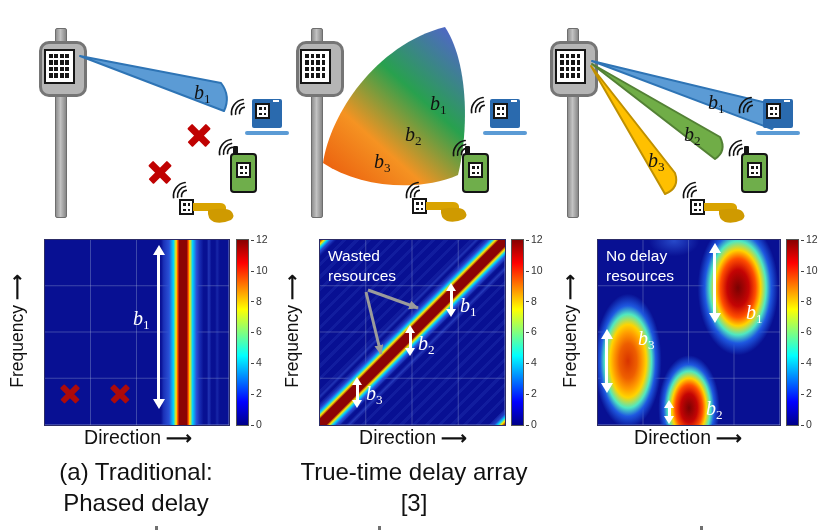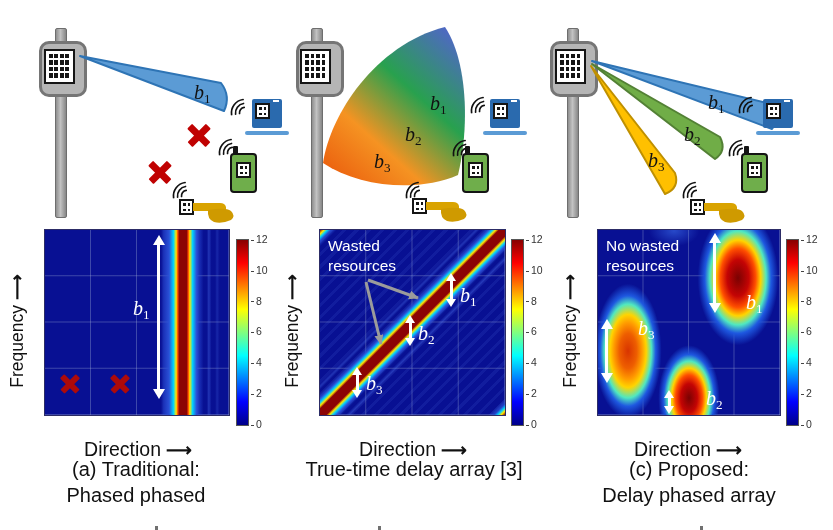--- a/index.html
+++ b/index.html
@@ -40,21 +40,21 @@
   .xmark.map22{width:22px;height:22px;}
   .xmark.map22 i{top:8.5px;width:22px;height:5.5px;background:#ad0a0a;}
   .xmark i.r45{transform:rotate(45deg);} .xmark i.r135{transform:rotate(-45deg);}
 
   
   .bl{position:absolute;font-family:"Liberation Serif",serif;font-style:italic;font-size:20px;color:#111;line-height:1;}
   .bl sub{font-size:0.66em;font-style:normal;font-family:"Liberation Serif",serif;vertical-align:-0.3em;}
   .bl.white{color:#fff;}
 
   
-  .plot{position:absolute;top:229px;height:185px;border:1px solid #2c2c66;box-sizing:content-box;
+  .plot{position:absolute;top:239px;height:185px;border:1px solid #2c2c66;box-sizing:content-box;
         background-color:#081093;overflow:hidden;}
   .gridlines{position:absolute;inset:0;
       background-image:
         linear-gradient(to right, rgba(175,190,220,.32) 1px, transparent 1px),
         linear-gradient(to bottom, rgba(175,190,220,.32) 1px, transparent 1px);
       background-size:25% 25%;background-position:-1px -1px;}
   .layer{position:absolute;inset:0;}
   .stripeA{background:linear-gradient(to right,
       transparent 0 63%, rgba(50,90,230,.45) 64.5%, #2a52d8 67.5%, #00d4ff 69.8%, #ffe800 71.3%,
       #ff5000 72.1%, #8c0404 73% 77%, #ff5000 77.9%, #ffe800 78.7%, #00d4ff 80.2%, #2a52d8 82.3%,
@@ -91,22 +91,22 @@
   .cbar{position:absolute;top:239px;width:11px;height:185px;border:1px solid #555;box-sizing:content-box;
       background:linear-gradient(to bottom,#870000 0%,#ff0000 12.5%,#ffff00 37.5%,#00ffff 62.5%,#0000ff 87.5%,#000089 100%);}
   .cticks{position:absolute;top:233px;height:197px;width:24px;display:flex;flex-direction:column;
       justify-content:space-between;font-size:10.5px;color:#333;}
   .cticks span::before{content:"";display:inline-block;width:3px;height:1px;background:#444;margin-right:2px;vertical-align:middle;}
 
   
   .ylab{position:absolute;width:200px;height:22px;line-height:22px;text-align:center;font-size:17.5px;
       transform:rotate(-90deg);white-space:nowrap;}
   .ax-arrow{font-weight:bold;font-size:18px;margin-left:5px;}
-  .xlab{position:absolute;top:438px;width:200px;text-align:center;font-size:19.5px;white-space:nowrap;}
-  .cap{position:absolute;top:457px;width:260px;text-align:center;font-size:20px;line-height:1.28;}
+  .xlab{position:absolute;top:426px;width:200px;text-align:center;font-size:19.5px;white-space:nowrap;}
+  .cap{position:absolute;top:457px;width:260px;text-align:center;font-size:24px;line-height:1.28;}
   .pmark{position:absolute;top:526px;width:3px;height:4px;background:#333;opacity:.7;}
 </style>
 </head>
 <body>
 
 <div class="fig">
 
   <div class="pole abs" style="left:55px;top:28px;height:188px;"></div>
   <div class="head abs" style="left:39px;top:41px;"></div>
   <div class="grid16" style="left:44px;top:49px;">
@@ -281,21 +281,21 @@
       <span>10</span>
       <span>8</span>
       <span>6</span>
       <span>4</span>
       <span>2</span>
       <span>0</span>
   </div>
   <div class="xlab" style="left:38px;"><span>Direction</span><span class="ax-arrow">⟶</span></div>
   <div class="cap" style="left:6px;">
       <div>(a) Traditional:</div>
-      <div>Phased phased</div>
+      <div>Phased delay</div>
     </div>
 
   <div class="ylab" style="left:192px;top:320px;"><span>Frequency</span><span class="ax-arrow">⟶</span></div>
   <div class="plot" style="left:319px;width:185px;">
     <div class="gridlines"></div>
     <div class="layer ripB"></div>
     <div class="layer diagB"></div>
     <svg class="layer" width="185" height="185" viewBox="0 0 185 185">
       <defs>
           <marker id="gah" markerUnits="userSpaceOnUse" markerWidth="12" markerHeight="12" refX="9" refY="4.5" orient="auto">
@@ -332,42 +332,38 @@
     </div>
 
   <div class="ylab" style="left:470px;top:320px;"><span>Frequency</span><span class="ax-arrow">⟶</span></div>
   <div class="plot" style="left:597px;width:182px;">
     <div class="gridlines"></div>
     <div class="blob faint" style="left:48px;top:-16px;width:56px;height:34px;"></div>
     <div class="blob hot" style="left:98px;top:-22px;width:84px;height:140px;"></div>
     <div class="blob warm" style="left:-5px;top:51px;width:70px;height:140px;"></div>
     <div class="blob hot" style="left:59px;top:113px;width:64px;height:110px;"></div>
     <div class="note">
-        <div>No wasted</div>
+        <div>No delay</div>
         <div>resources</div>
       </div>
     <div class="varrow" style="left:115px;top:13px;height:60px;"></div>
     <div class="varrow" style="left:7px;top:99px;height:44px;"></div>
     <div class="varrow sm" style="left:70px;top:168px;height:8px;"></div>
     <span class="bl white" style="left:148px;top:62px;"><span>b</span><sub>1</sub></span>
     <span class="bl white" style="left:108px;top:158px;"><span>b</span><sub>2</sub></span>
     <span class="bl white" style="left:40px;top:88px;"><span>b</span><sub>3</sub></span>
   </div>
   <div class="cbar" style="left:786px;"></div>
   <div class="cticks" style="left:801px;">
     <span>12</span>
       <span>10</span>
       <span>8</span>
       <span>6</span>
       <span>4</span>
       <span>2</span>
       <span>0</span>
   </div>
   <div class="xlab" style="left:588px;"><span>Direction</span><span class="ax-arrow">⟶</span></div>
-  <div class="cap" style="left:559px;">
-      <div>(c) Proposed:</div>
-      <div>Delay phased array</div>
-    </div>
 
   <div class="pmark" style="left:155px;"></div>
   <div class="pmark" style="left:378px;"></div>
   <div class="pmark" style="left:700px;"></div>
 </div>
 
 </body></html>

